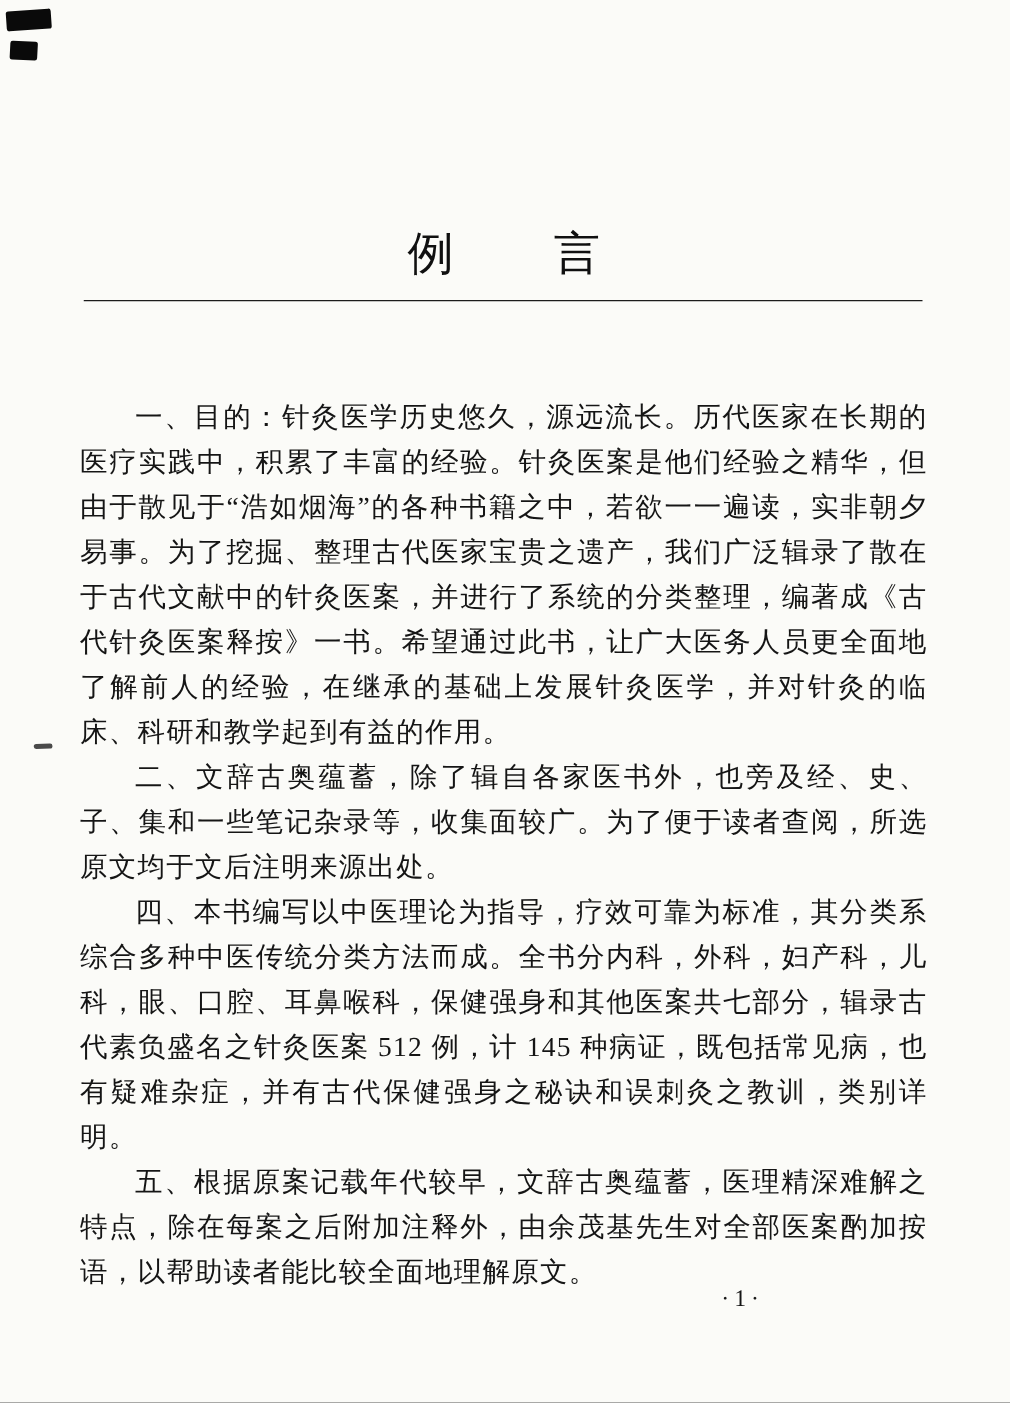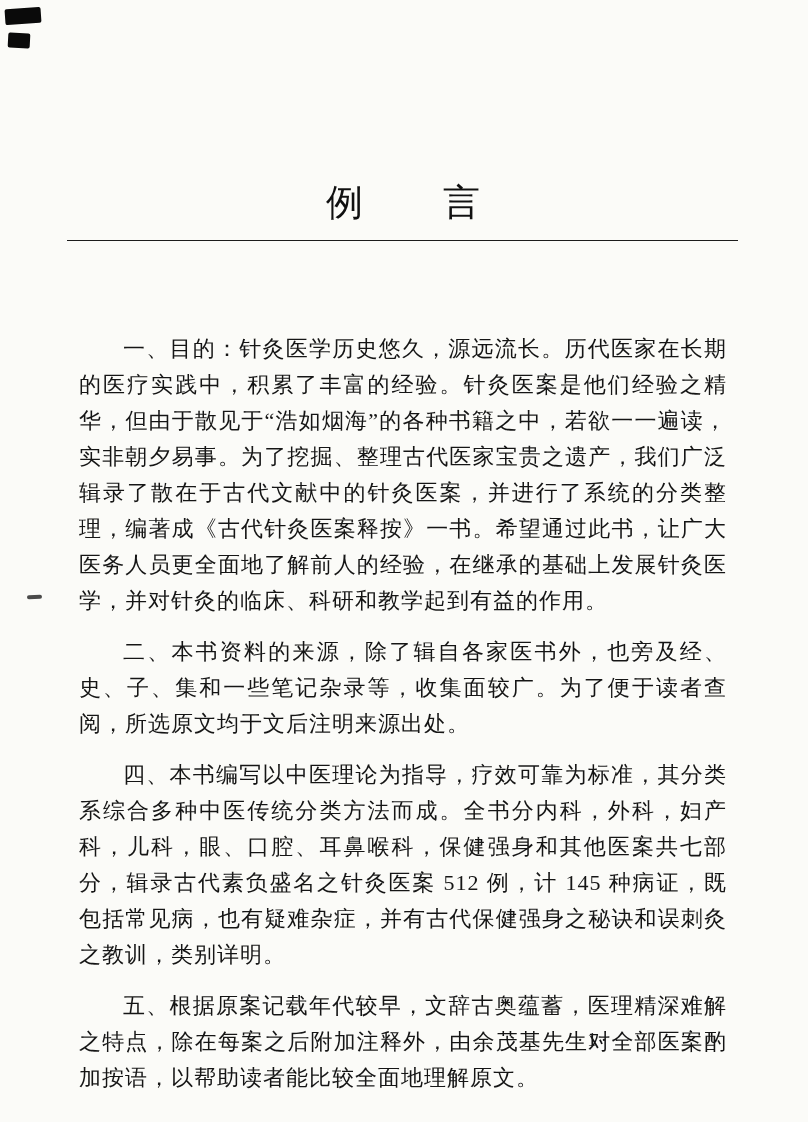--- a/index.html
+++ b/index.html
@@ -68,21 +68,21 @@
     top: 316px;
     left: 64px;
     width: 678px;
     font-size: 22px;
     line-height: 36px;
     letter-spacing: 1px;
     text-align: justify;
     text-justify: inter-character;
   }
   .body-text p {
-    margin: 15px;
+    margin: 0;
     text-indent: 2em;
   }
   .page-number {
     position: absolute;
     top: 1029px;
     left: 577px;
     font-size: 19px;
     letter-spacing: 4px;
     color: #161616;
   }
@@ -95,20 +95,20 @@
   <div class="artifact artifact-1"></div>
   <div class="artifact artifact-2"></div>
   <div class="artifact artifact-3"></div>
 
   <h1 class="page-title">例　　言</h1>
 
   <hr class="title-rule">
 
   <div class="body-text">
     <p>一、目的：针灸医学历史悠久，源远流长。历代医家在长期的医疗实践中，积累了丰富的经验。针灸医案是他们经验之精华，但由于散见于“浩如烟海”的各种书籍之中，若欲一一遍读，实非朝夕易事。为了挖掘、整理古代医家宝贵之遗产，我们广泛辑录了散在于古代文献中的针灸医案，并进行了系统的分类整理，编著成《古代针灸医案释按》一书。希望通过此书，让广大医务人员更全面地了解前人的经验，在继承的基础上发展针灸医学，并对针灸的临床、科研和教学起到有益的作用。</p>
-    <p>二、本书资料的来源，除了辑自各家医书外，也旁及经、史、子、集和一些笔记杂录等，收集面较广。为了便于读者查阅，所选原文均于文后注明来源出处。</p>
+    <p>二、文辞古奥蕴蓄，除了辑自各家医书外，也旁及经、史、子、集和一些笔记杂录等，收集面较广。为了便于读者查阅，所选原文均于文后注明来源出处。</p>
     <p>四、本书编写以中医理论为指导，疗效可靠为标准，其分类系综合多种中医传统分类方法而成。全书分内科，外科，妇产科，儿科，眼、口腔、耳鼻喉科，保健强身和其他医案共七部分，辑录古代素负盛名之针灸医案 512 例，计 145 种病证，既包括常见病，也有疑难杂症，并有古代保健强身之秘诀和误刺灸之教训，类别详明。</p>
     <p>五、根据原案记载年代较早，文辞古奥蕴蓄，医理精深难解之特点，除在每案之后附加注释外，由余茂基先生对全部医案酌加按语，以帮助读者能比较全面地理解原文。</p>
   </div>
 
   <div class="page-number">·1·</div>
 
 </div>
 
 </body></html>

